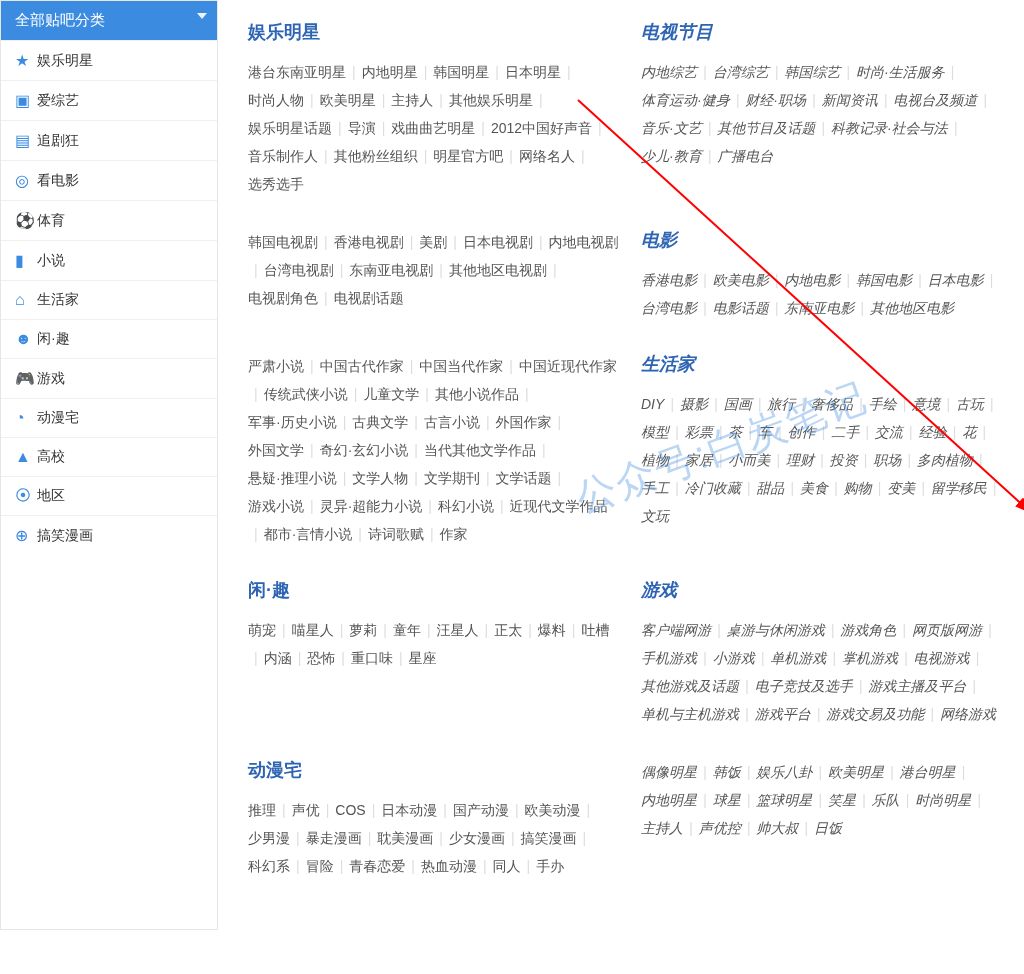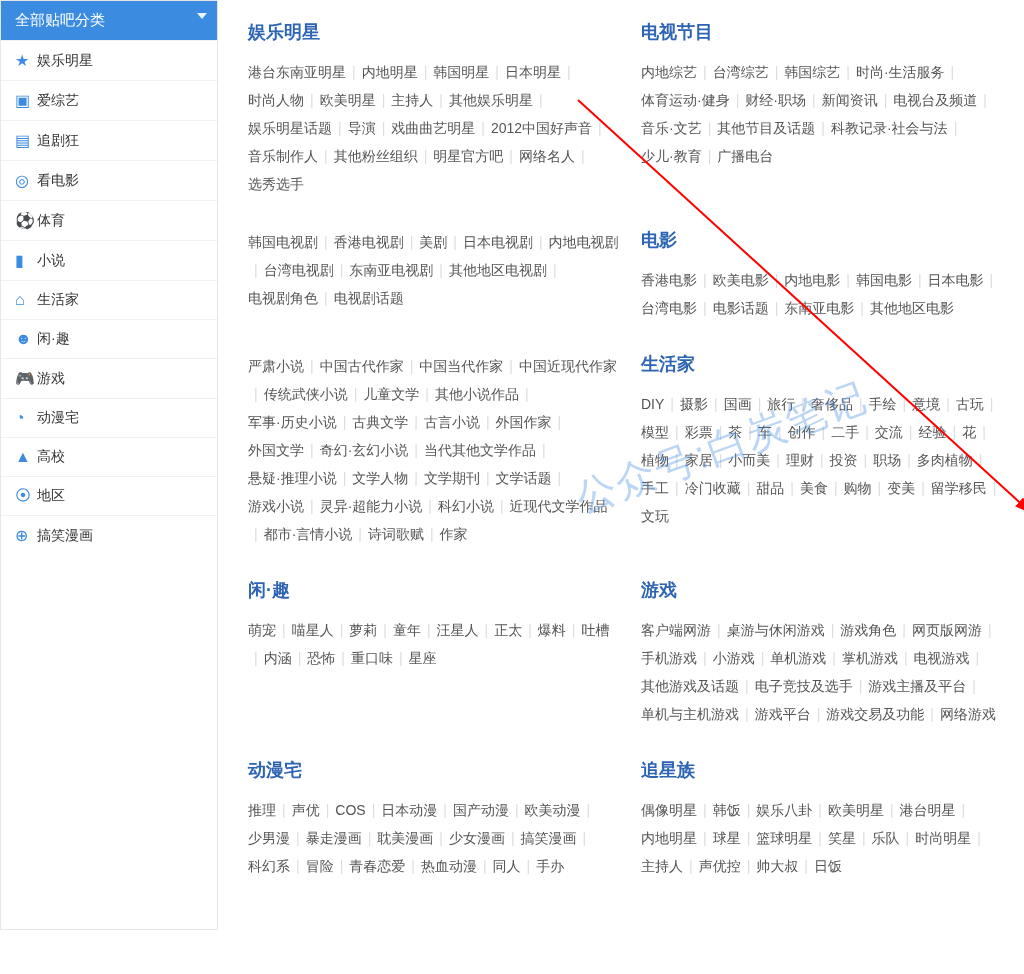--- a/index.html
+++ b/index.html
@@ -57,21 +57,21 @@
     position: relative;
   }
   .row {
     display: flex;
     margin-bottom: 30px;
   }
   .col {
     flex: 1;
     min-width: 0;
   }
-  .col + .col { margin-left: 20px; }
+  .col + .col { margin-left: 20px; font-style: italic; }
   .section-title {
     color: #2d64b3;
     font-size: 18px;
     font-weight: 600;
     margin-bottom: 14px;
   }
   .tag-list {
     line-height: 28px;
     color: #666;
   }
@@ -209,21 +209,20 @@
             <div class="section-title">游戏</div>
             <div class="tag-list"><span class="tag">客户端网游</span><span class="sep">|</span><span class="tag">桌游与休闲游戏</span><span class="sep">|</span><span class="tag">游戏角色</span><span class="sep">|</span><span class="tag">网页版网游</span><span class="sep">|</span><span class="tag">手机游戏</span><span class="sep">|</span><span class="tag">小游戏</span><span class="sep">|</span><span class="tag">单机游戏</span><span class="sep">|</span><span class="tag">掌机游戏</span><span class="sep">|</span><span class="tag">电视游戏</span><span class="sep">|</span><span class="tag">其他游戏及话题</span><span class="sep">|</span><span class="tag">电子竞技及选手</span><span class="sep">|</span><span class="tag">游戏主播及平台</span><span class="sep">|</span><span class="tag">单机与主机游戏</span><span class="sep">|</span><span class="tag">游戏平台</span><span class="sep">|</span><span class="tag">游戏交易及功能</span><span class="sep">|</span><span class="tag">网络游戏</span></div>
           </div>
         </div>
         <div class="row">
           <div class="col">
             <div class="section-title">动漫宅</div>
             <div class="tag-list"><span class="tag">推理</span><span class="sep">|</span><span class="tag">声优</span><span class="sep">|</span><span class="tag">COS</span><span class="sep">|</span><span class="tag">日本动漫</span><span class="sep">|</span><span class="tag">国产动漫</span><span class="sep">|</span><span class="tag">欧美动漫</span><span class="sep">|</span><span class="tag">少男漫</span><span class="sep">|</span><span class="tag">暴走漫画</span><span class="sep">|</span><span class="tag">耽美漫画</span><span class="sep">|</span><span class="tag">少女漫画</span><span class="sep">|</span><span class="tag">搞笑漫画</span><span class="sep">|</span><span class="tag">科幻系</span><span class="sep">|</span><span class="tag">冒险</span><span class="sep">|</span><span class="tag">青春恋爱</span><span class="sep">|</span><span class="tag">热血动漫</span><span class="sep">|</span><span class="tag">同人</span><span class="sep">|</span><span class="tag">手办</span></div>
           </div>
           <div class="col">
-            <div class="section-title">追星族</div>
             <div class="tag-list"><span class="tag">偶像明星</span><span class="sep">|</span><span class="tag">韩饭</span><span class="sep">|</span><span class="tag">娱乐八卦</span><span class="sep">|</span><span class="tag">欧美明星</span><span class="sep">|</span><span class="tag">港台明星</span><span class="sep">|</span><span class="tag">内地明星</span><span class="sep">|</span><span class="tag">球星</span><span class="sep">|</span><span class="tag">篮球明星</span><span class="sep">|</span><span class="tag">笑星</span><span class="sep">|</span><span class="tag">乐队</span><span class="sep">|</span><span class="tag">时尚明星</span><span class="sep">|</span><span class="tag">主持人</span><span class="sep">|</span><span class="tag">声优控</span><span class="sep">|</span><span class="tag">帅大叔</span><span class="sep">|</span><span class="tag">日饭</span></div>
           </div>
         </div>
       </div>
 
     <div class="watermark">公众号:白炭笔记</div>
 
     <svg class="arrow" width="700" height="520">
       <defs>
         <marker id="ah" markerWidth="10" markerHeight="10" refX="6" refY="3" orient="auto">

